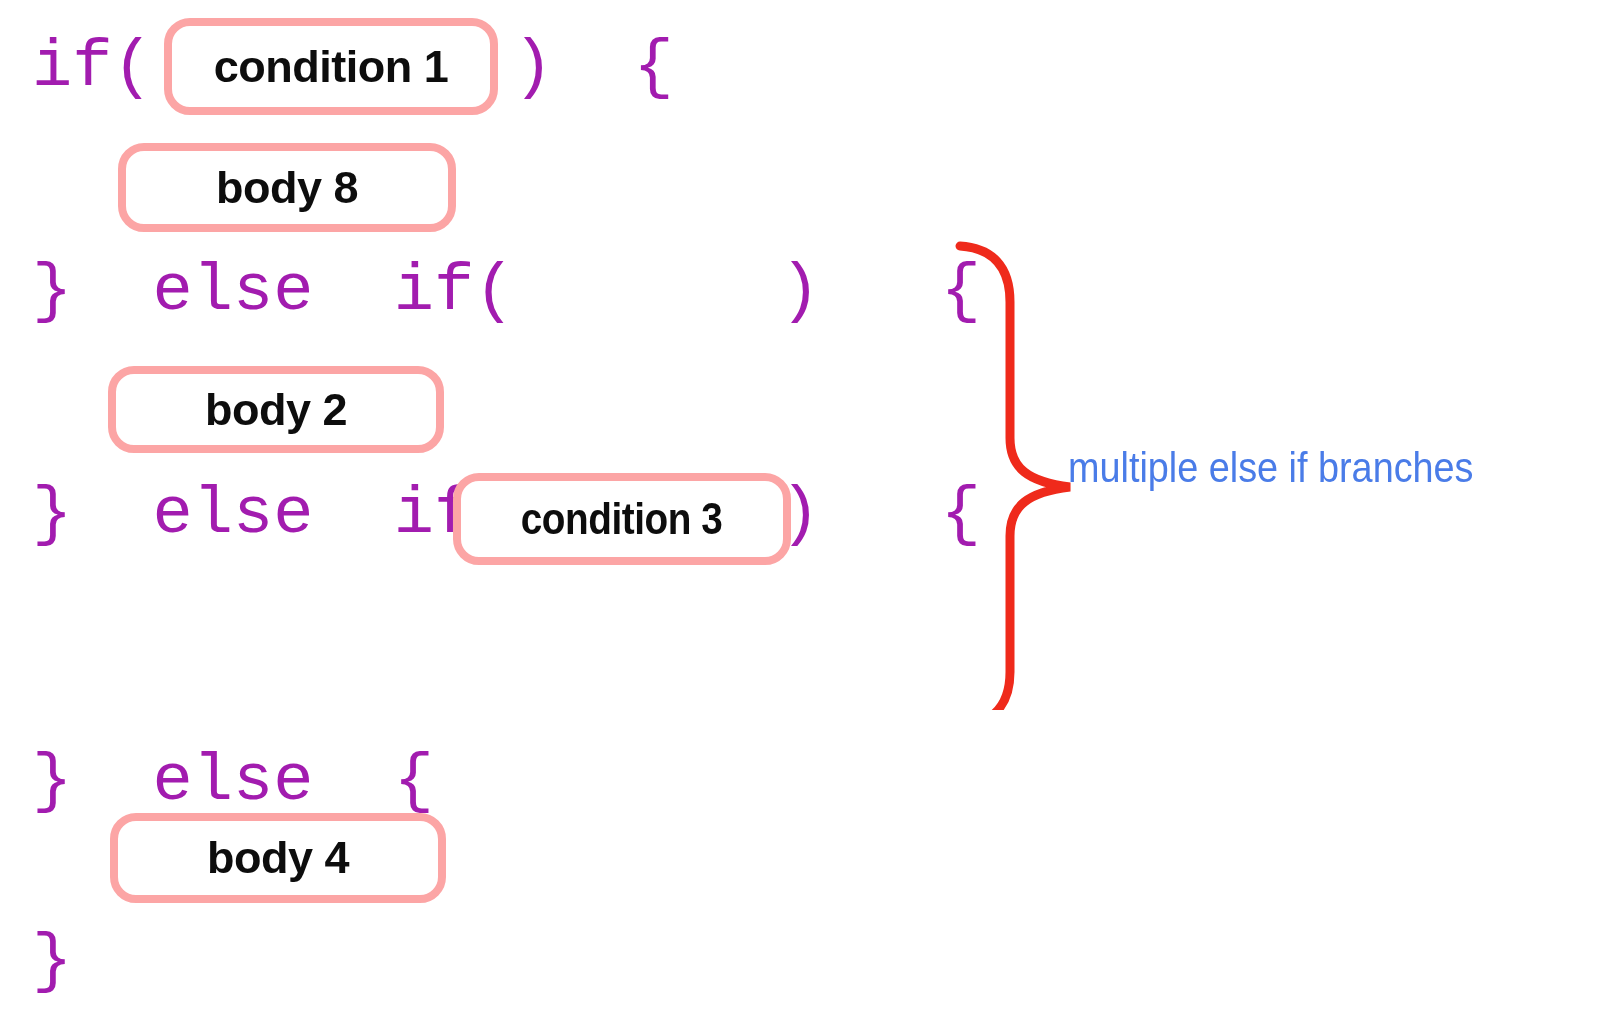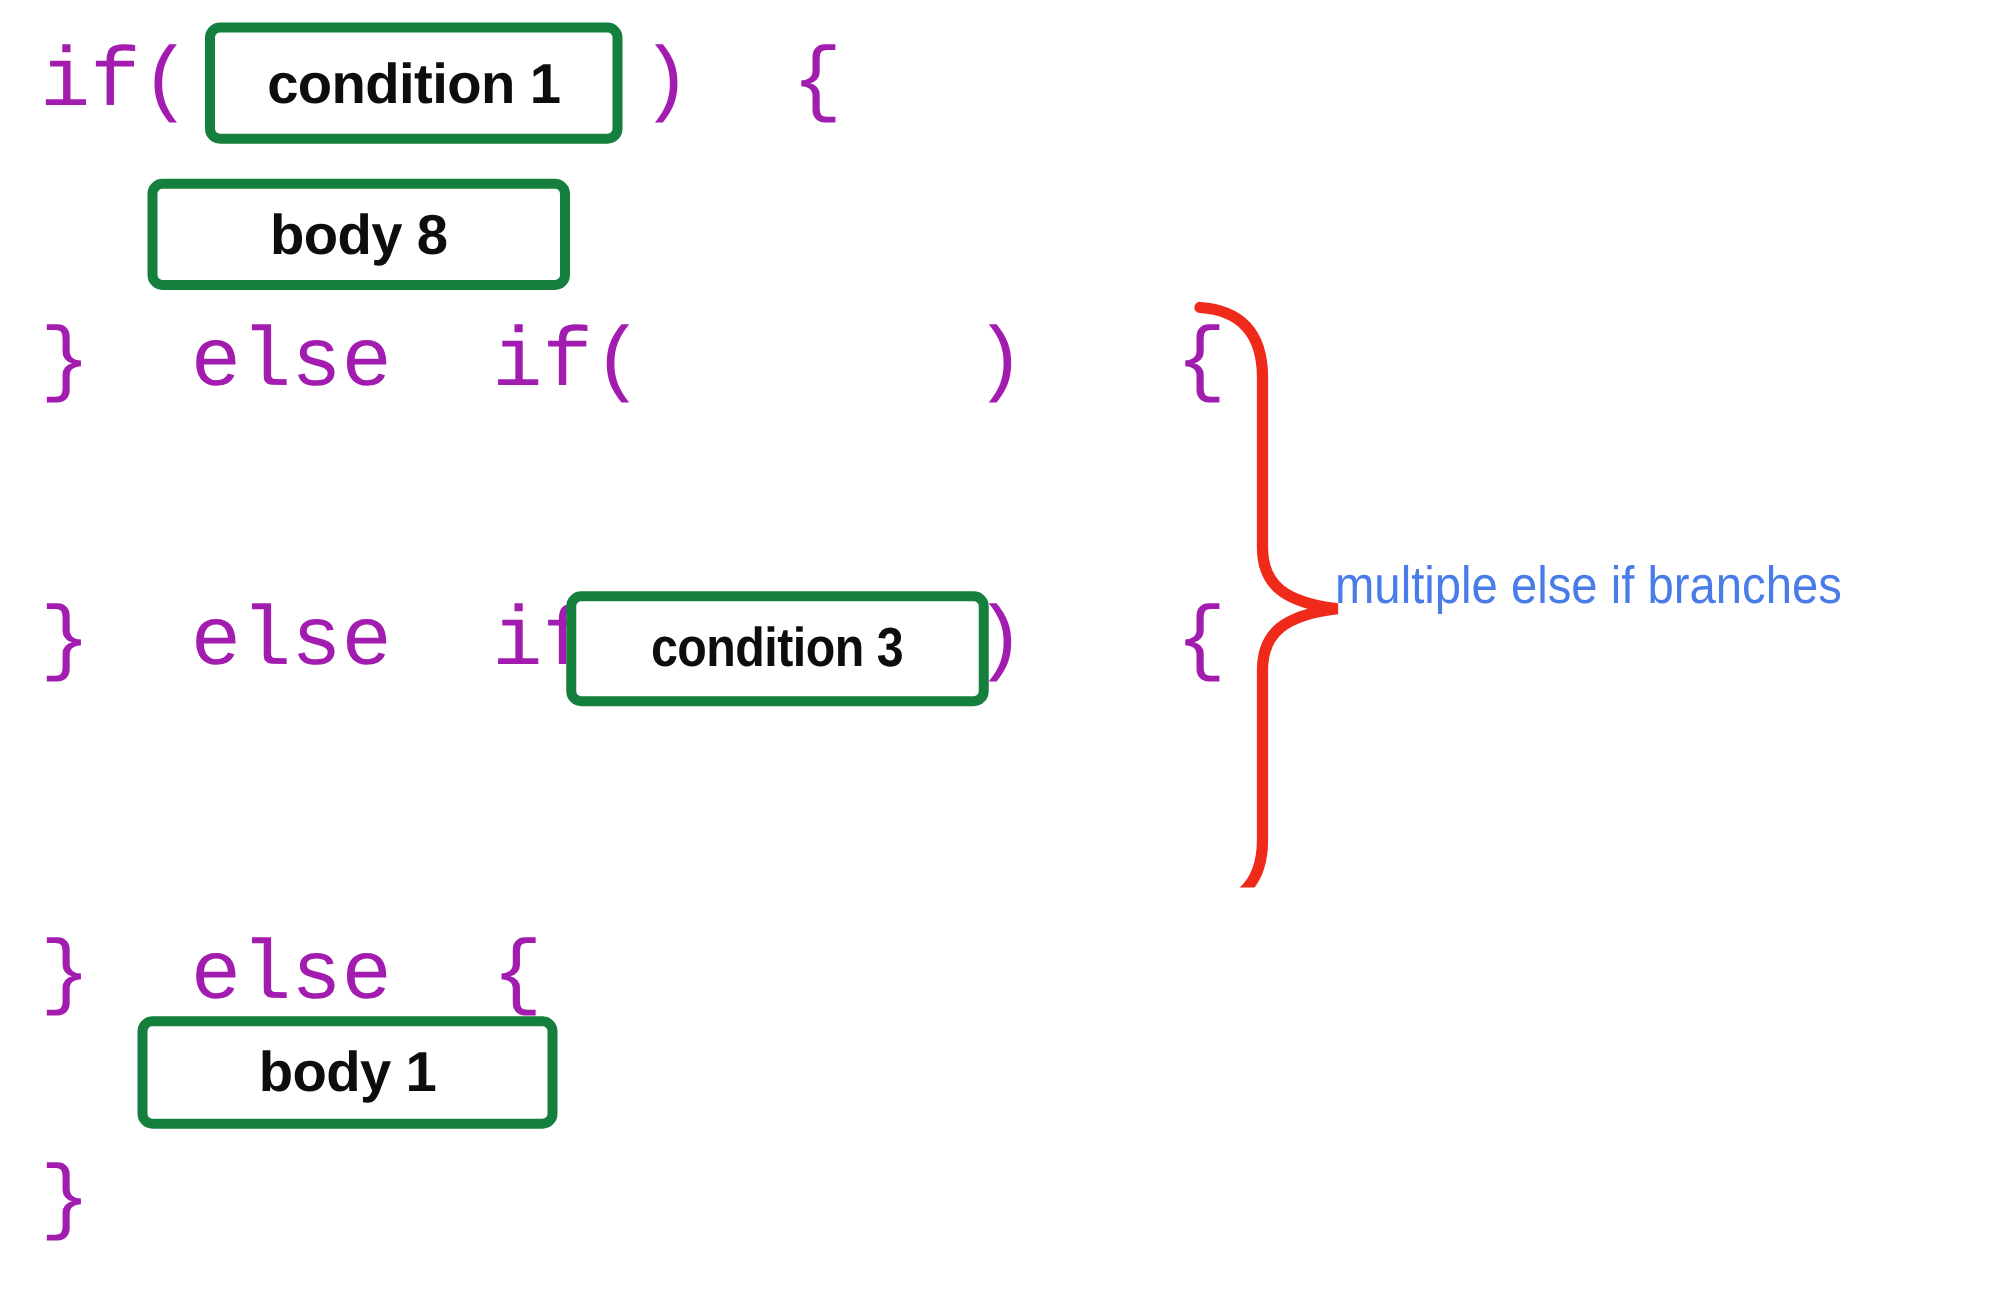--- a/index.html
+++ b/index.html
@@ -29,22 +29,22 @@
     color: #a21caf;
     white-space: pre;
     letter-spacing: 0px;
     font-weight: 400;
   }
 
   
   .box {
     position: absolute;
     box-sizing: border-box;
-    border: 8px solid #15803d;
-    border-radius: 12px;
+    border: 8px solid #fca5a5;
+    border-radius: 26px;
     background: #ffffff;
     display: flex;
     align-items: center;
     justify-content: center;
   }
   .box-label {
     font-family: "Liberation Sans", sans-serif;
     font-size: 45px;
     font-weight: 700;
     color: #0d0d0d;
@@ -95,34 +95,37 @@
 
   <div class="box" style="left:118px; top:143px; width:338px; height:89px;">
     <span class="box-label">body 8</span>
   </div>
 
   <div class="code" style="left:32px; top:258px;">}  else  if(</div>
 
 
   <div class="code" style="left:780px; top:258px;">)   {</div>
 
+  <div class="box" style="left:108px; top:366px; width:336px; height:87px;">
+    <span class="box-label">body 2</span>
+  </div>
 
   <div class="code" style="left:32px; top:481px;">}  else  if(</div>
 
   <div class="box narrow" style="left:425px; top:473px; width:338px; height:92px;margin-left:28px;">
     <span class="box-label">condition 3</span>
   </div>
 
   <div class="code" style="left:780px; top:481px;">)   {</div>
 
 
   <div class="code" style="left:32px; top:748px;">}  else  {</div>
 
   <div class="box" style="left:110px; top:813px; width:336px; height:90px;">
-    <span class="box-label">body 1</span>
+    <span class="box-label">body 4</span>
   </div>
 
   <div class="code" style="left:32px; top:928px;">}</div>
 
   <svg id="brace" viewBox="0 0 170 470" fill="none">
     <path d="M 30 6
              C 62 8, 80 26, 80 62
              L 80 198
              C 80 228, 98 242, 140 247
              C 98 252, 80 266, 80 296

